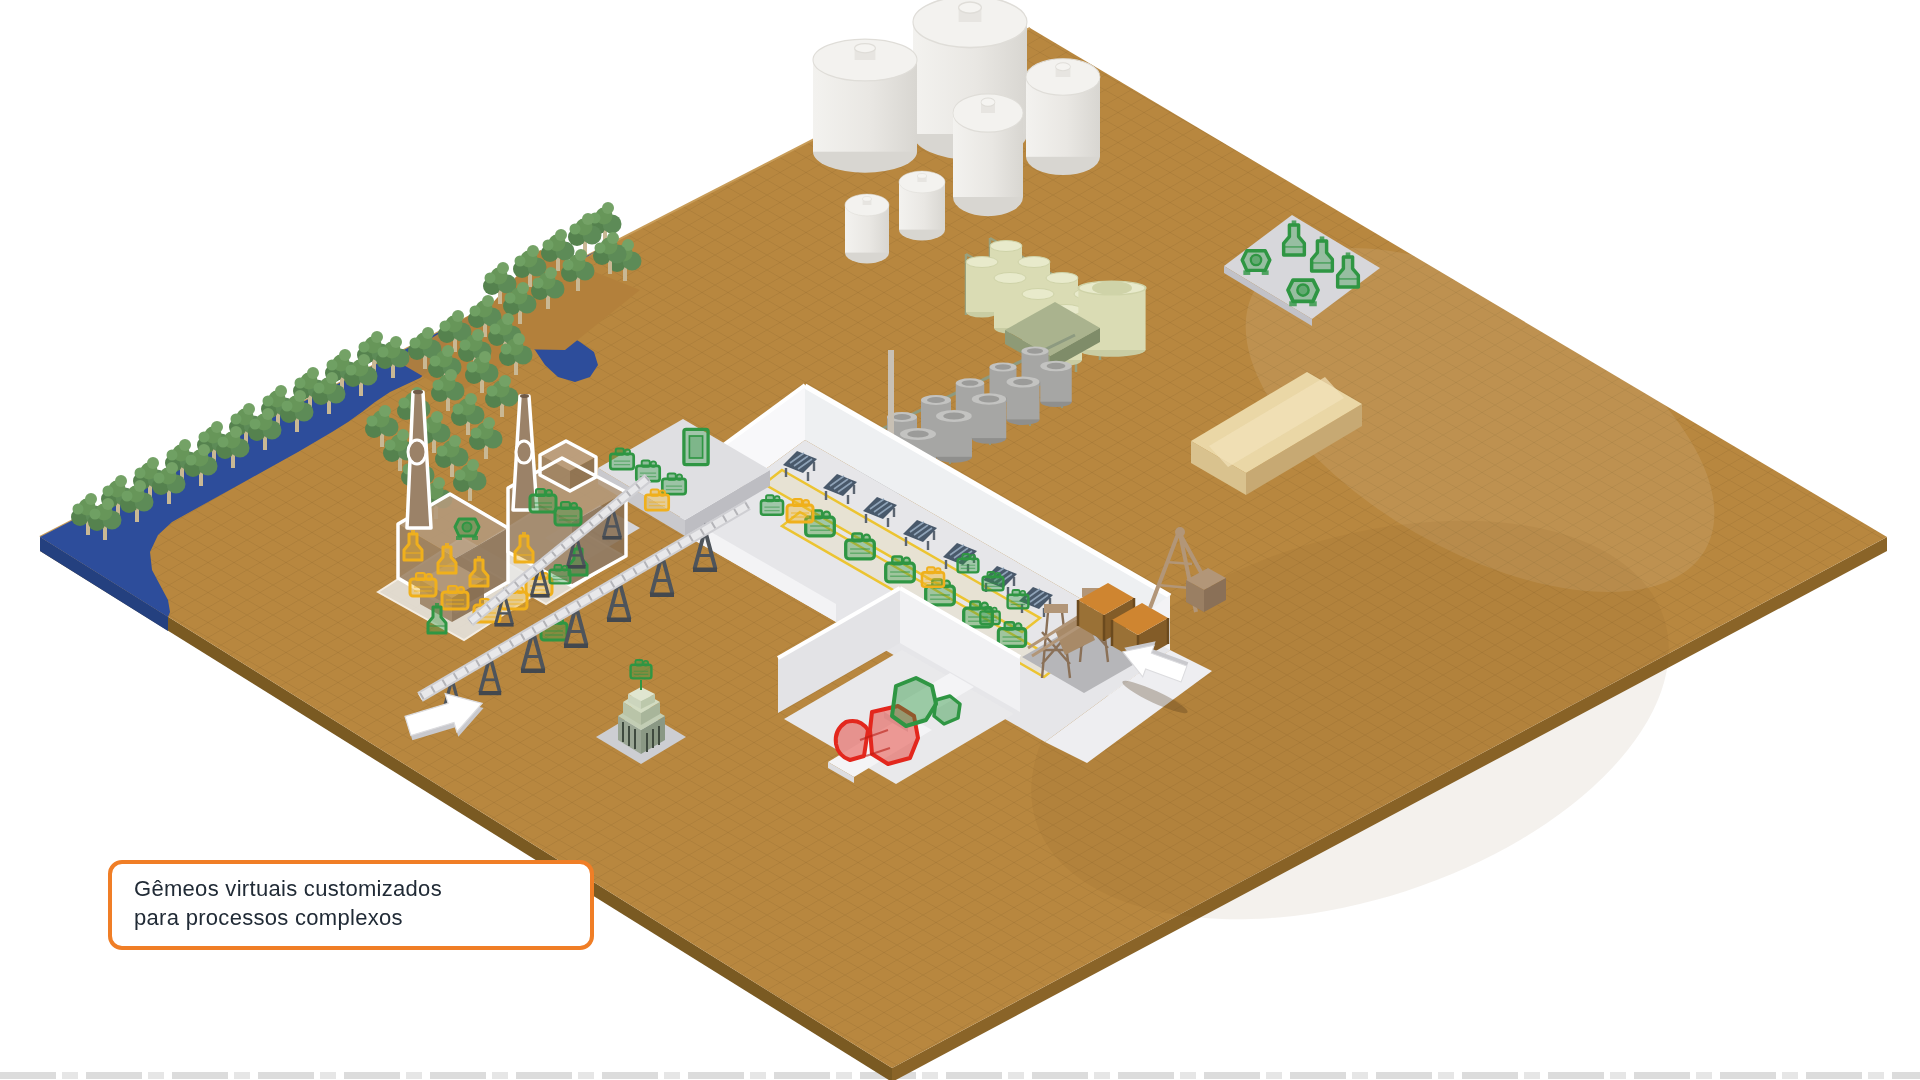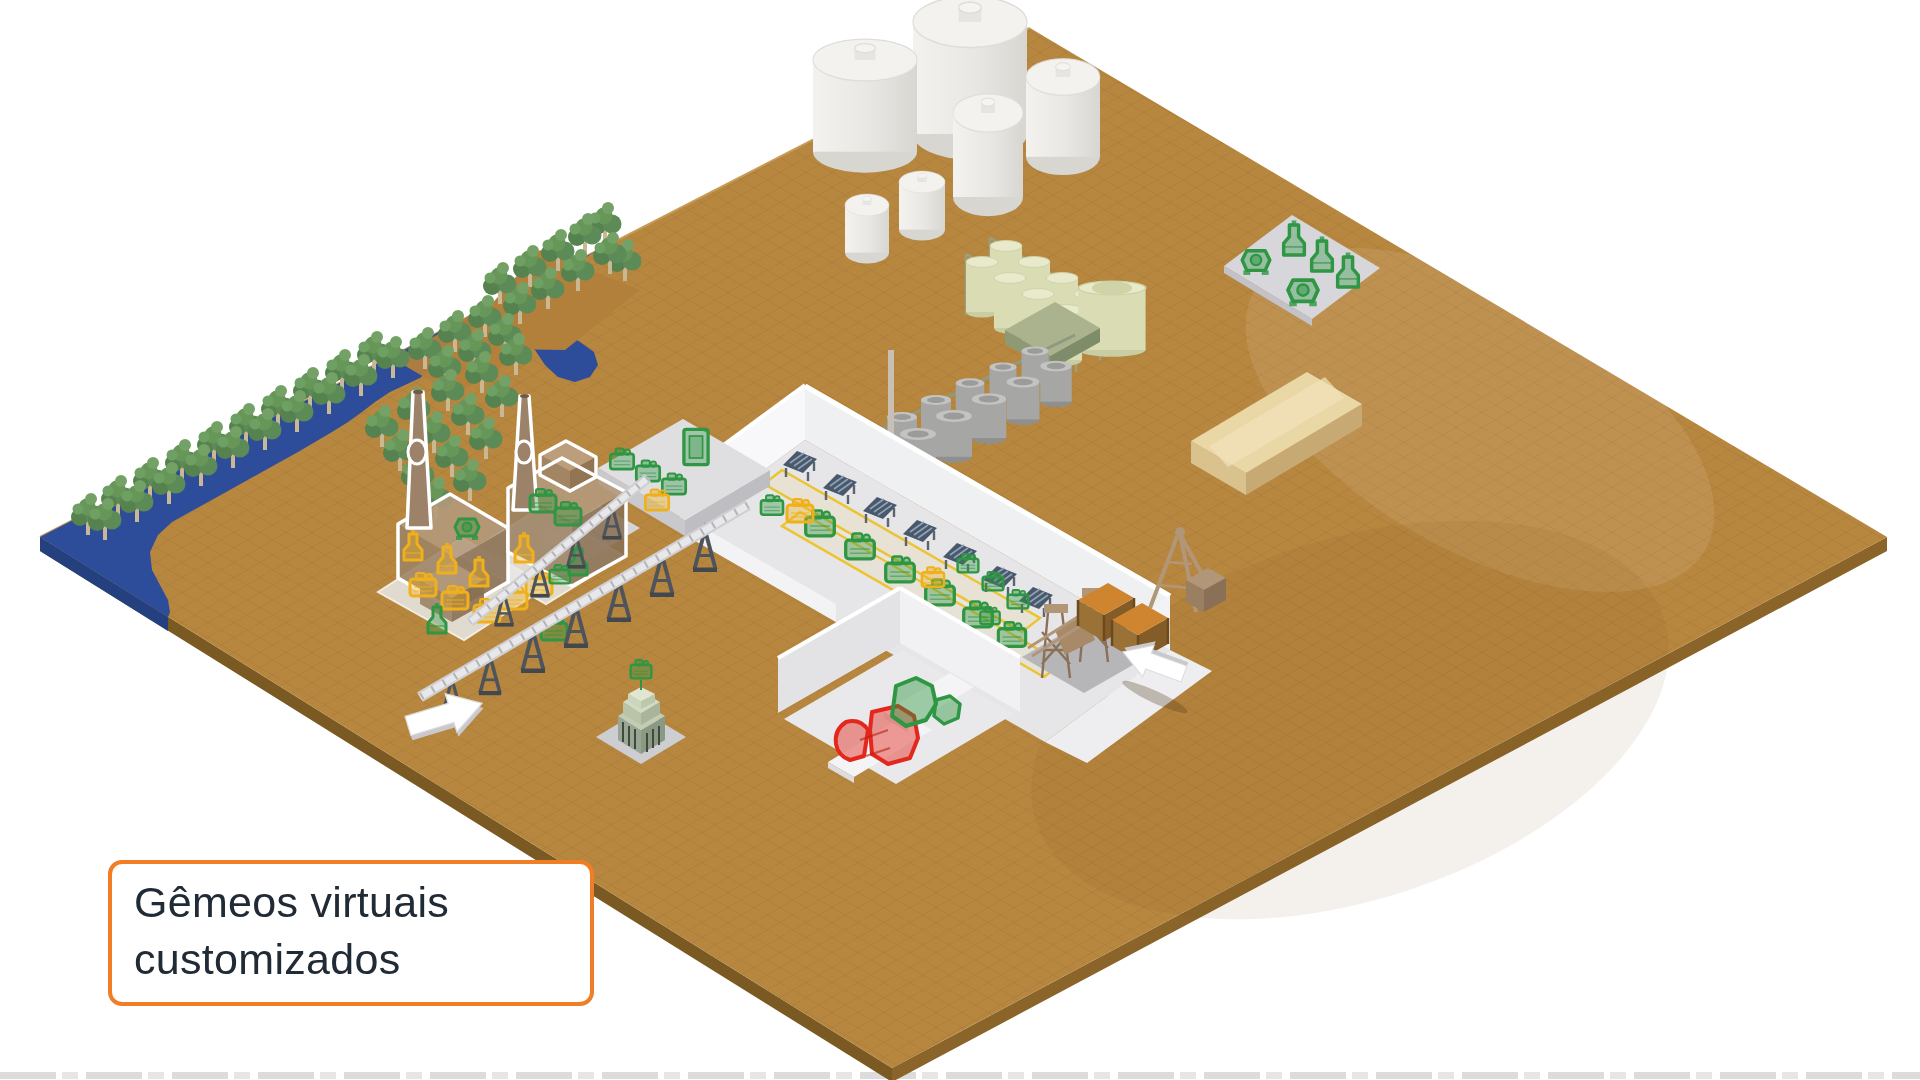--- a/index.html
+++ b/index.html
@@ -2,21 +2,21 @@
 <html style="--bg: #FFFFFF; --terrain: #B8873F; --terrain-side: #8A6428; --water: #2D4D9B; --hl-green: #2F9643; --hl-yellow: #F0B01C; --hl-red: #E3271D; --accent: #F07E26; --ann-text: #212B36;"><head>
 <meta charset="utf-8">
 <style>
   html,body{margin:0;padding:0;background:#fff;}
   .stage{position:relative;width:1920px;height:1080px;overflow:hidden;background:var(--bg,#fff);
          font-family:"Liberation Sans",sans-serif;}
   .stage svg{position:absolute;inset:0;display:block;}
   .annotation{position:absolute;left:108px;top:860px;width:432px;background:#fff;
               border:4px solid var(--accent,#F07E26);border-radius:14px;
               padding:10px 24px 14px 22px;color:var(--ann-text,#212B36);
-              font-size:43px;line-height:1.32;letter-spacing:.3px;}
+              font-size:22px;line-height:1.32;letter-spacing:.3px;}
   .annotation span{display:block;}
   .terr-top{fill:var(--terrain,#B8873F);}
   .terr-side-r{fill:var(--terrain-side,#8A6428);}
   .terr-side-l{fill:#7A5A22;}
   .water{fill:var(--water,#2D4D9B);}
   .water-side{fill:#24407F;}
   .hl-g{color:var(--hl-green,#2F9643);}
   .hl-y{color:var(--hl-yellow,#F0B01C);}
   .hl-r{color:var(--hl-red,#E3271D);}
 </style>
@@ -444,14 +444,15 @@
   <polygon points="641,701 655,694 655,702 641,709" fill="#bcc8ab"></polygon>
   <polygon points="628,694 641,687 655,694 641,701" fill="#e0e6d0"></polygon>
   <line x1="641" y1="690" x2="641" y2="680" stroke="#2F9643" stroke-width="2"></line>
   <use href="#icon-box" class="hl-g" transform="translate(641,672) scale(.8)"></use>
 </g>
 
 </svg>
 
 <div class="annotation">
   <span>Gêmeos virtuais customizados</span>
+  <span>para processos complexos</span>
 </div>
 </div>
 
 </body></html>

